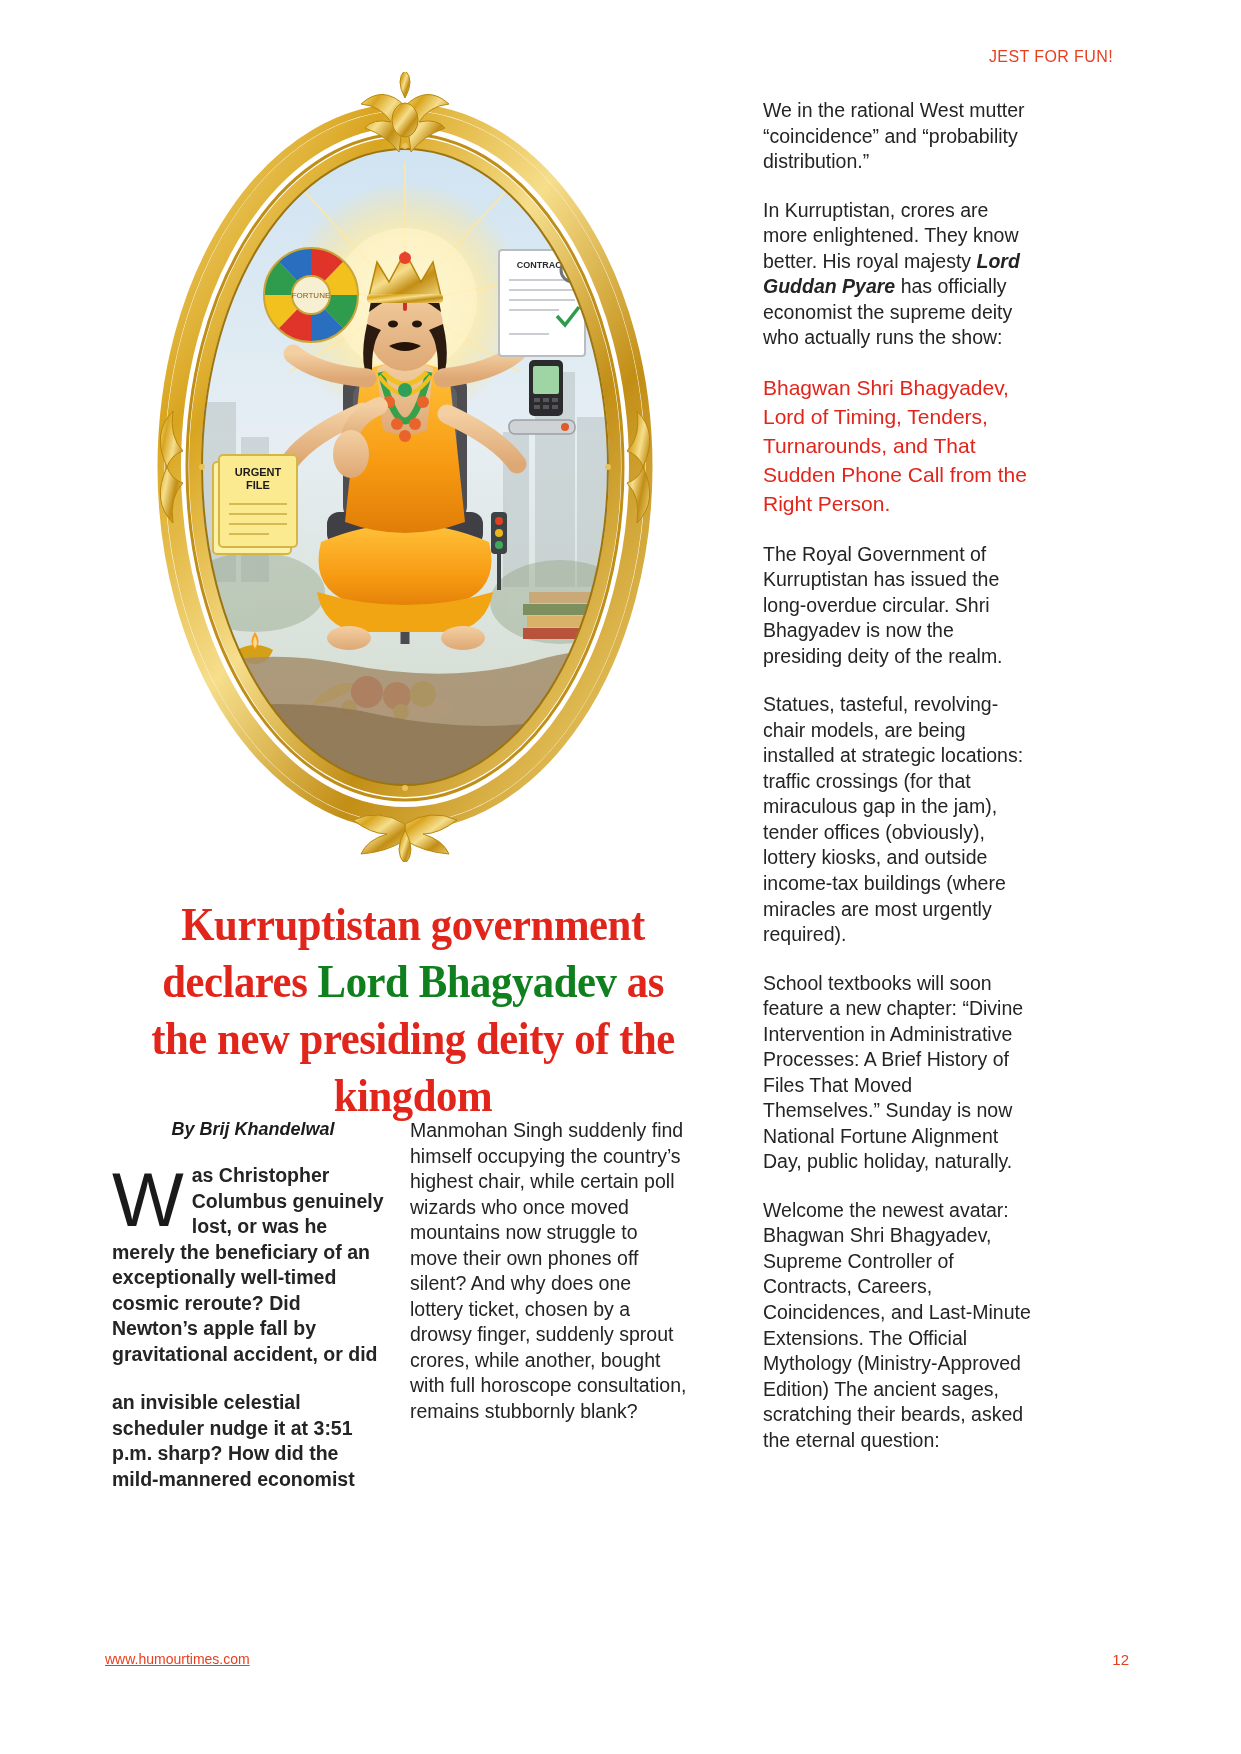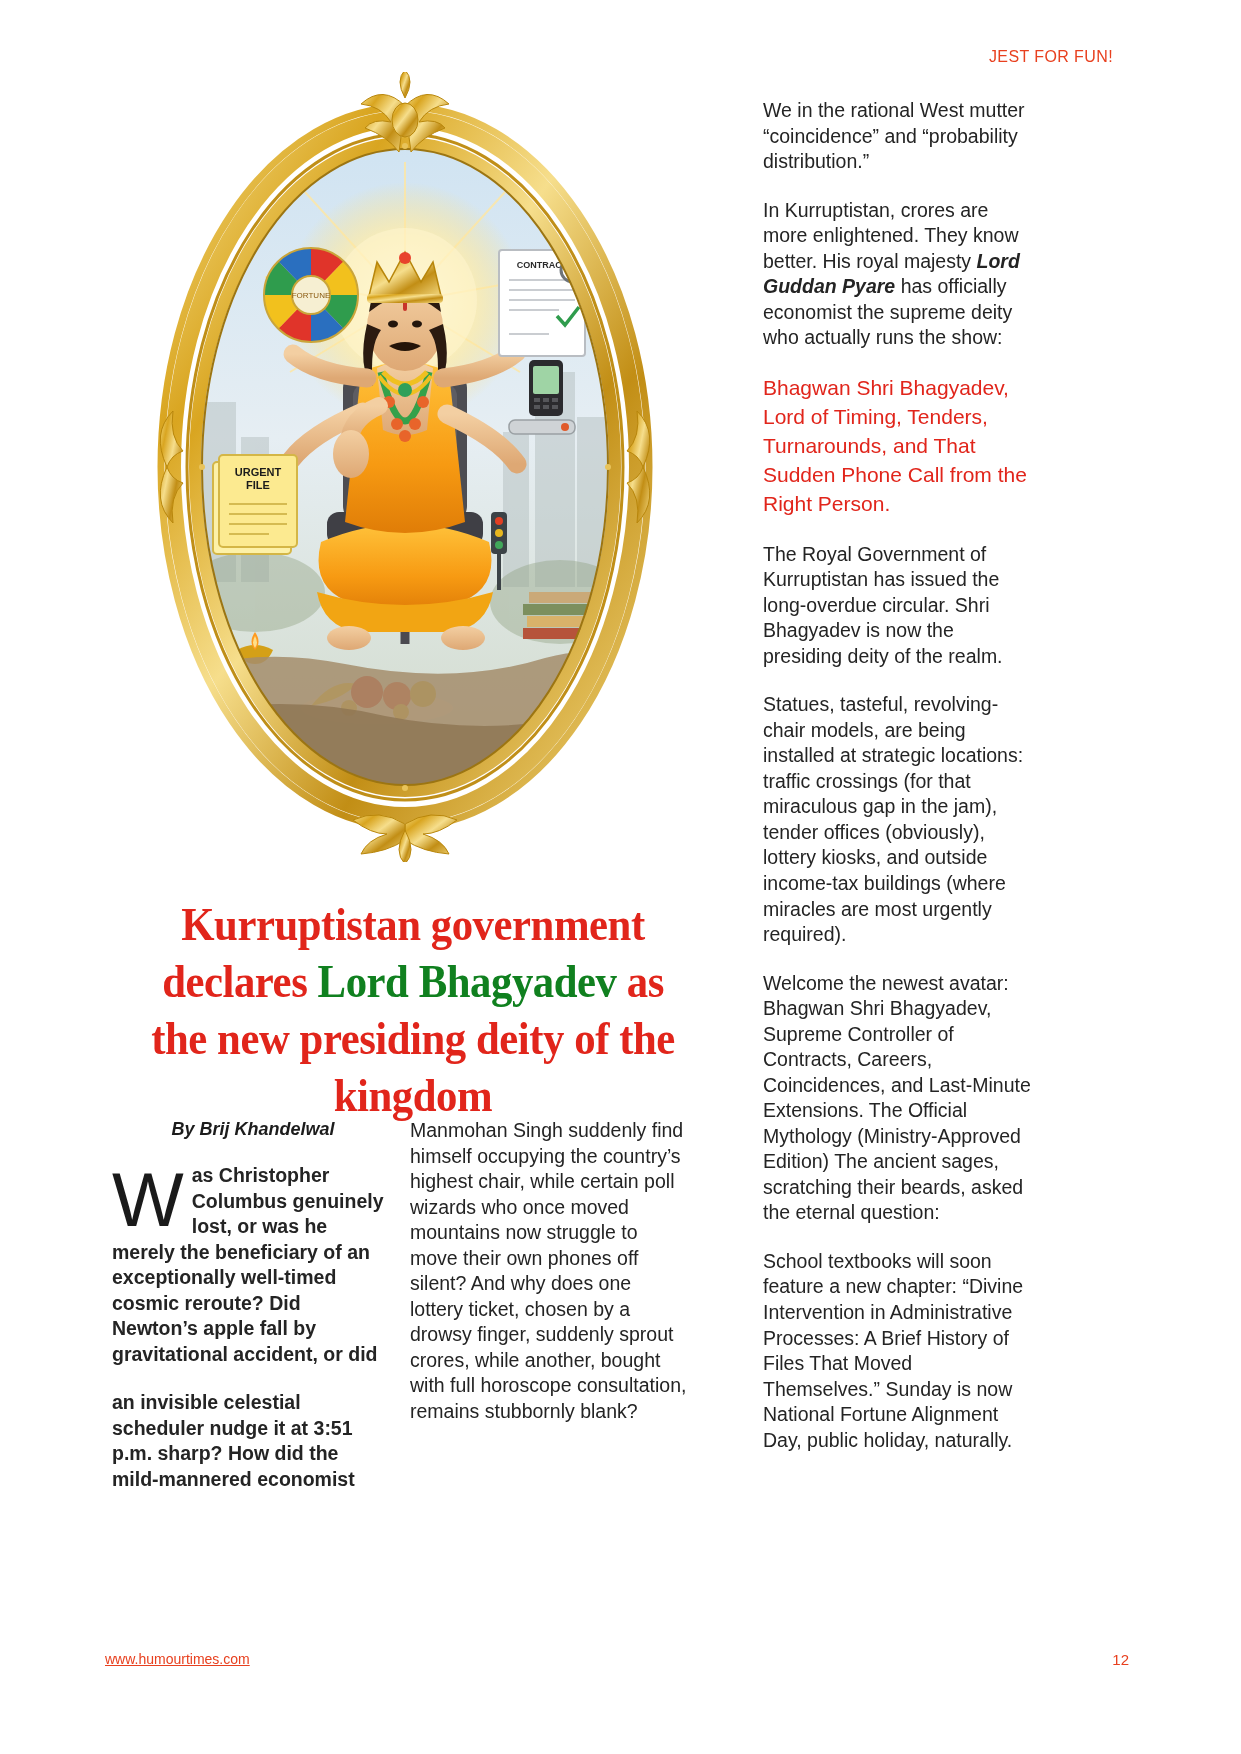--- a/index.html
+++ b/index.html
@@ -395,18 +395,18 @@
 <div class="col col-mid">
   <p>Manmohan Singh suddenly find himself occupying the country’s highest chair, while certain poll wizards who once moved mountains now struggle to move their own phones off silent? And why does one lottery ticket, chosen by a drowsy finger, suddenly sprout crores, while another, bought with full horoscope consultation, remains stubbornly blank?</p>
 </div>
 
 <div class="col col-right">
   <p>We in the rational West mutter “coincidence” and “probability distribution.”</p>
   <p><span>In Kurruptistan, crores are more enlightened. They know better. His royal majesty </span><b class="namebold">Lord Guddan Pyare</b><span> has officially economist the supreme deity who actually runs the show:</span></p>
   <p class="pullquote">Bhagwan Shri Bhagyadev, Lord of Timing, Tenders, Turnarounds, and That Sudden Phone Call from the Right Person.</p>
   <p>The Royal Government of Kurruptistan has issued the long-overdue circular. Shri Bhagyadev is now the presiding deity of the realm.</p>
   <p>Statues, tasteful, revolving-chair models, are being installed at strategic locations: traffic crossings (for that miraculous gap in the jam), tender offices (obviously), lottery kiosks, and outside income-tax buildings (where miracles are most urgently required).</p>
+  <p>School textbooks will soon feature a new chapter: “Divine Intervention in Administrative Processes: A Brief History of Files That Moved Themselves.” Sunday is now National Fortune Alignment Day, public holiday, naturally.</p>
   <p>Welcome the newest avatar: Bhagwan Shri Bhagyadev, Supreme Controller of Contracts, Careers, Coincidences, and Last-Minute Extensions. The Official Mythology (Ministry-Approved Edition) The ancient sages, scratching their beards, asked the eternal question:</p>
-  <p>School textbooks will soon feature a new chapter: “Divine Intervention in Administrative Processes: A Brief History of Files That Moved Themselves.” Sunday is now National Fortune Alignment Day, public holiday, naturally.</p>
 </div>
 
 <a class="footer-url" href="#">www.humourtimes.com</a>
 <div class="footer-page">12</div>
 
 </body></html>

